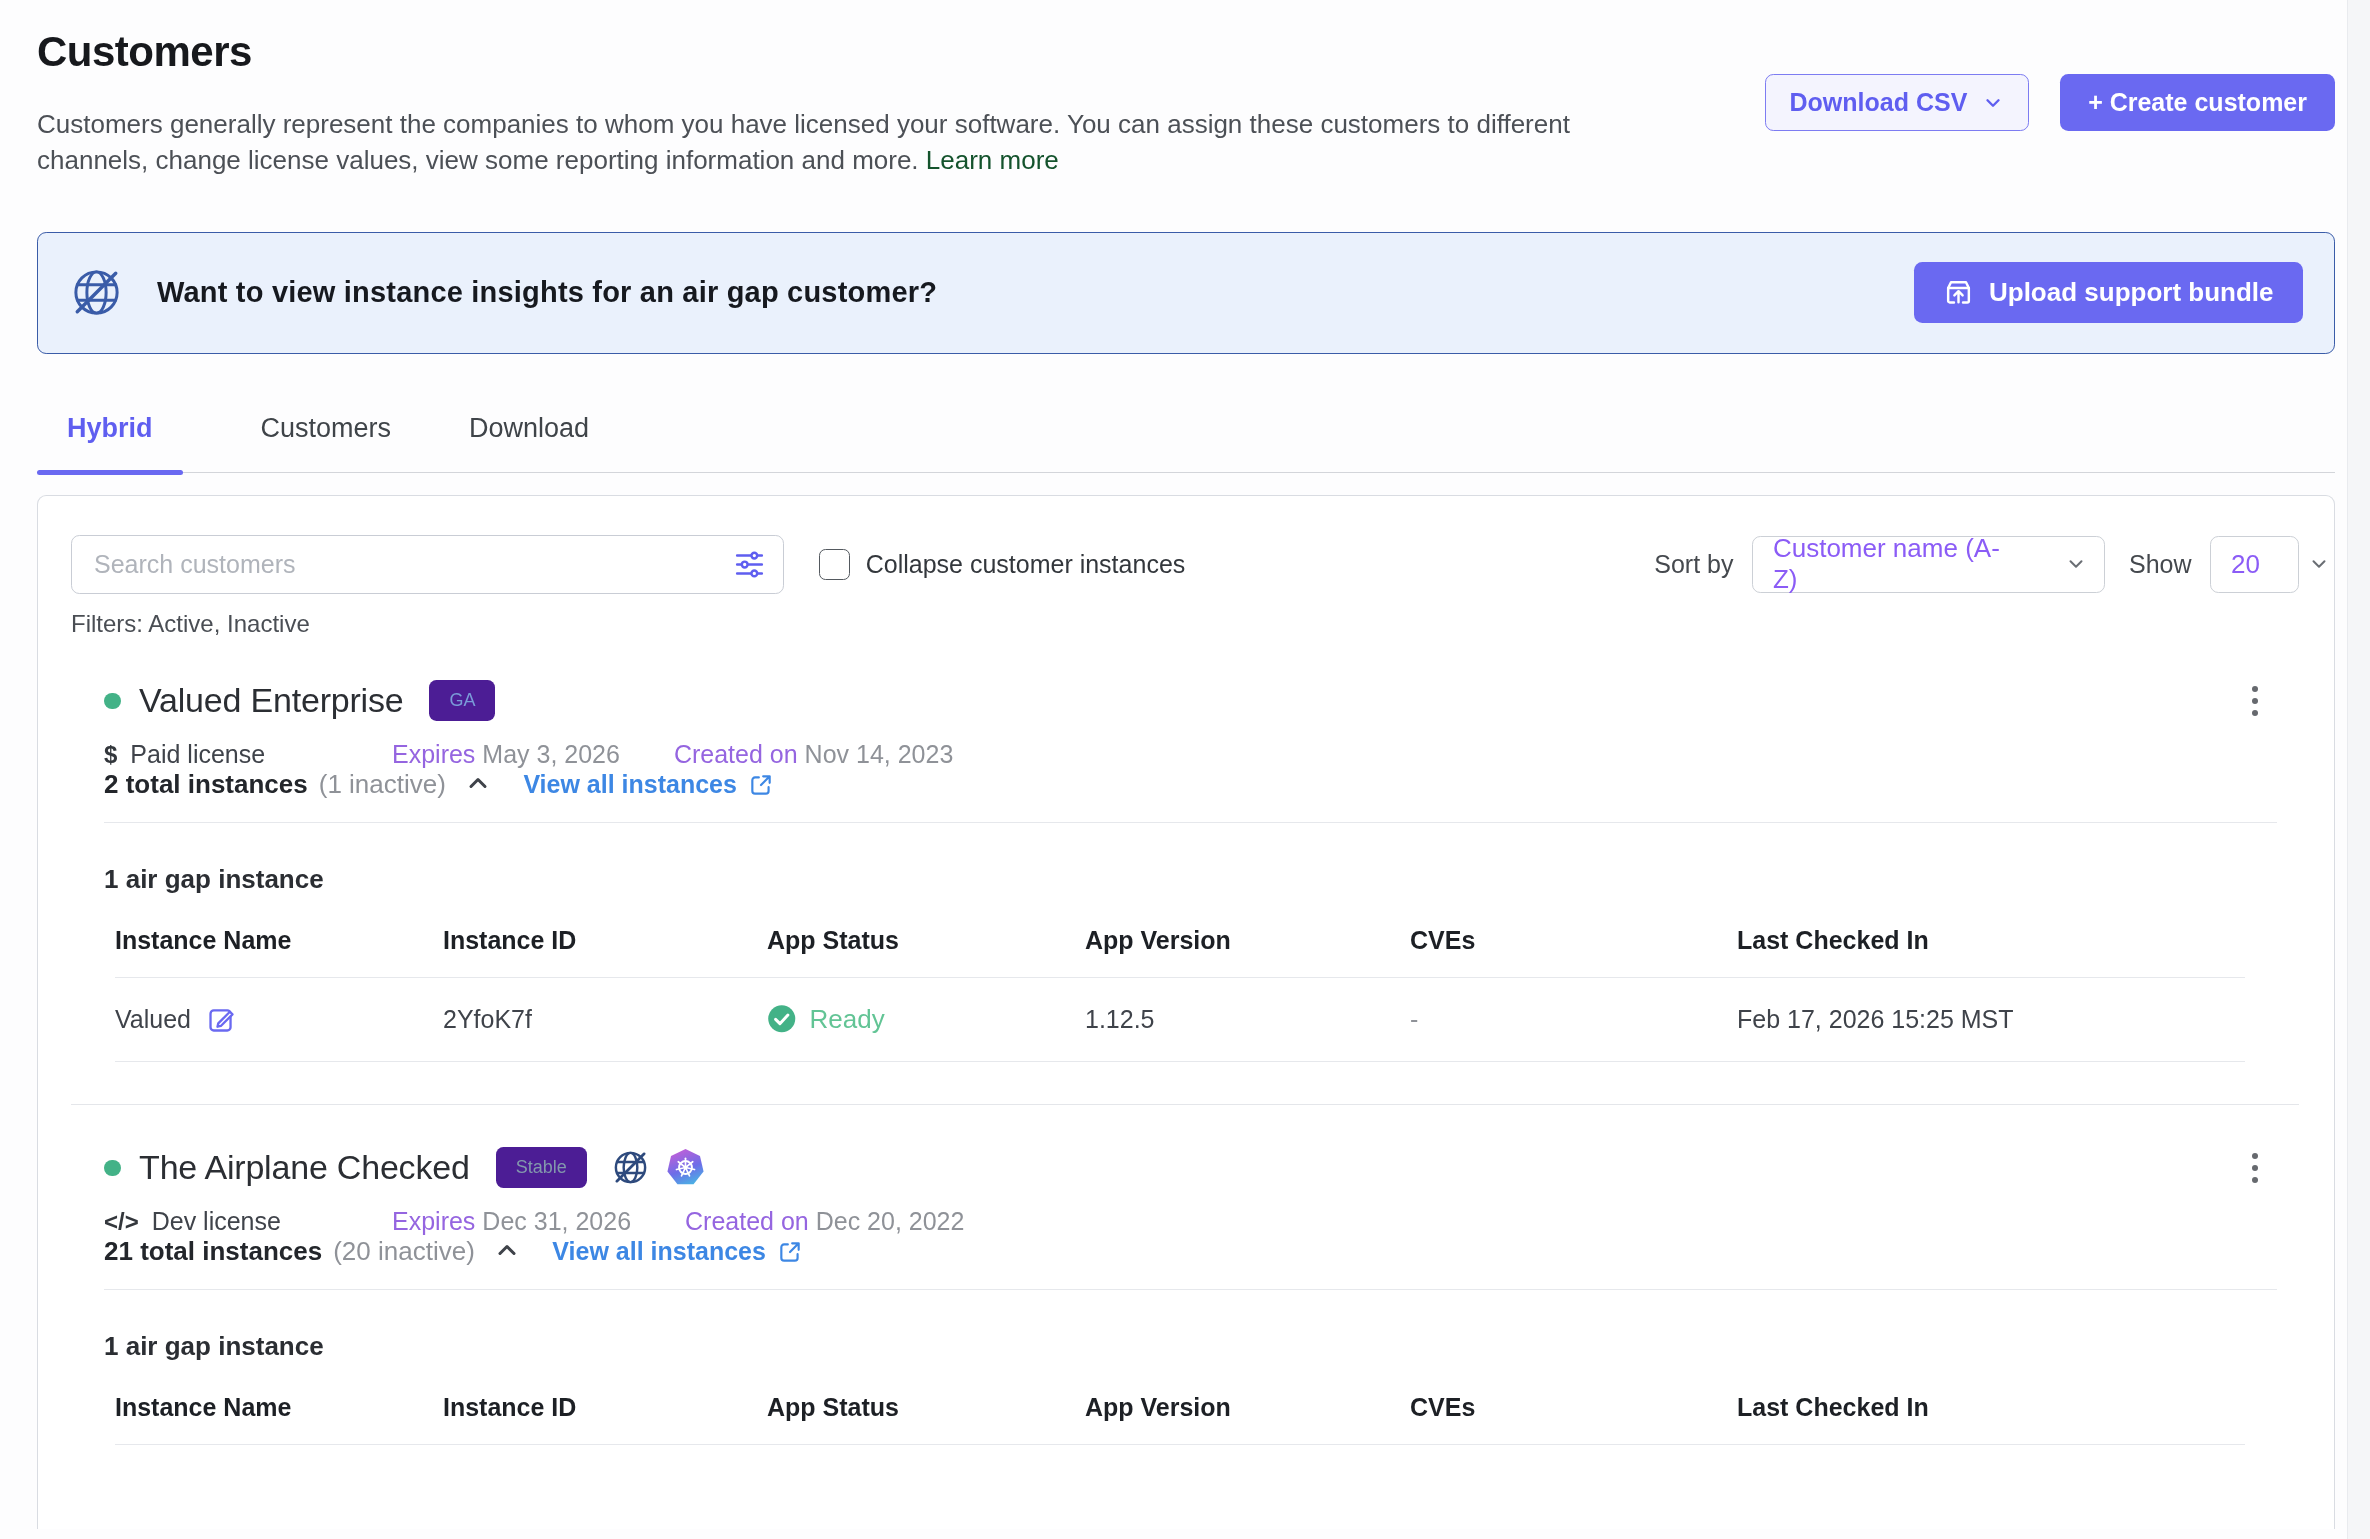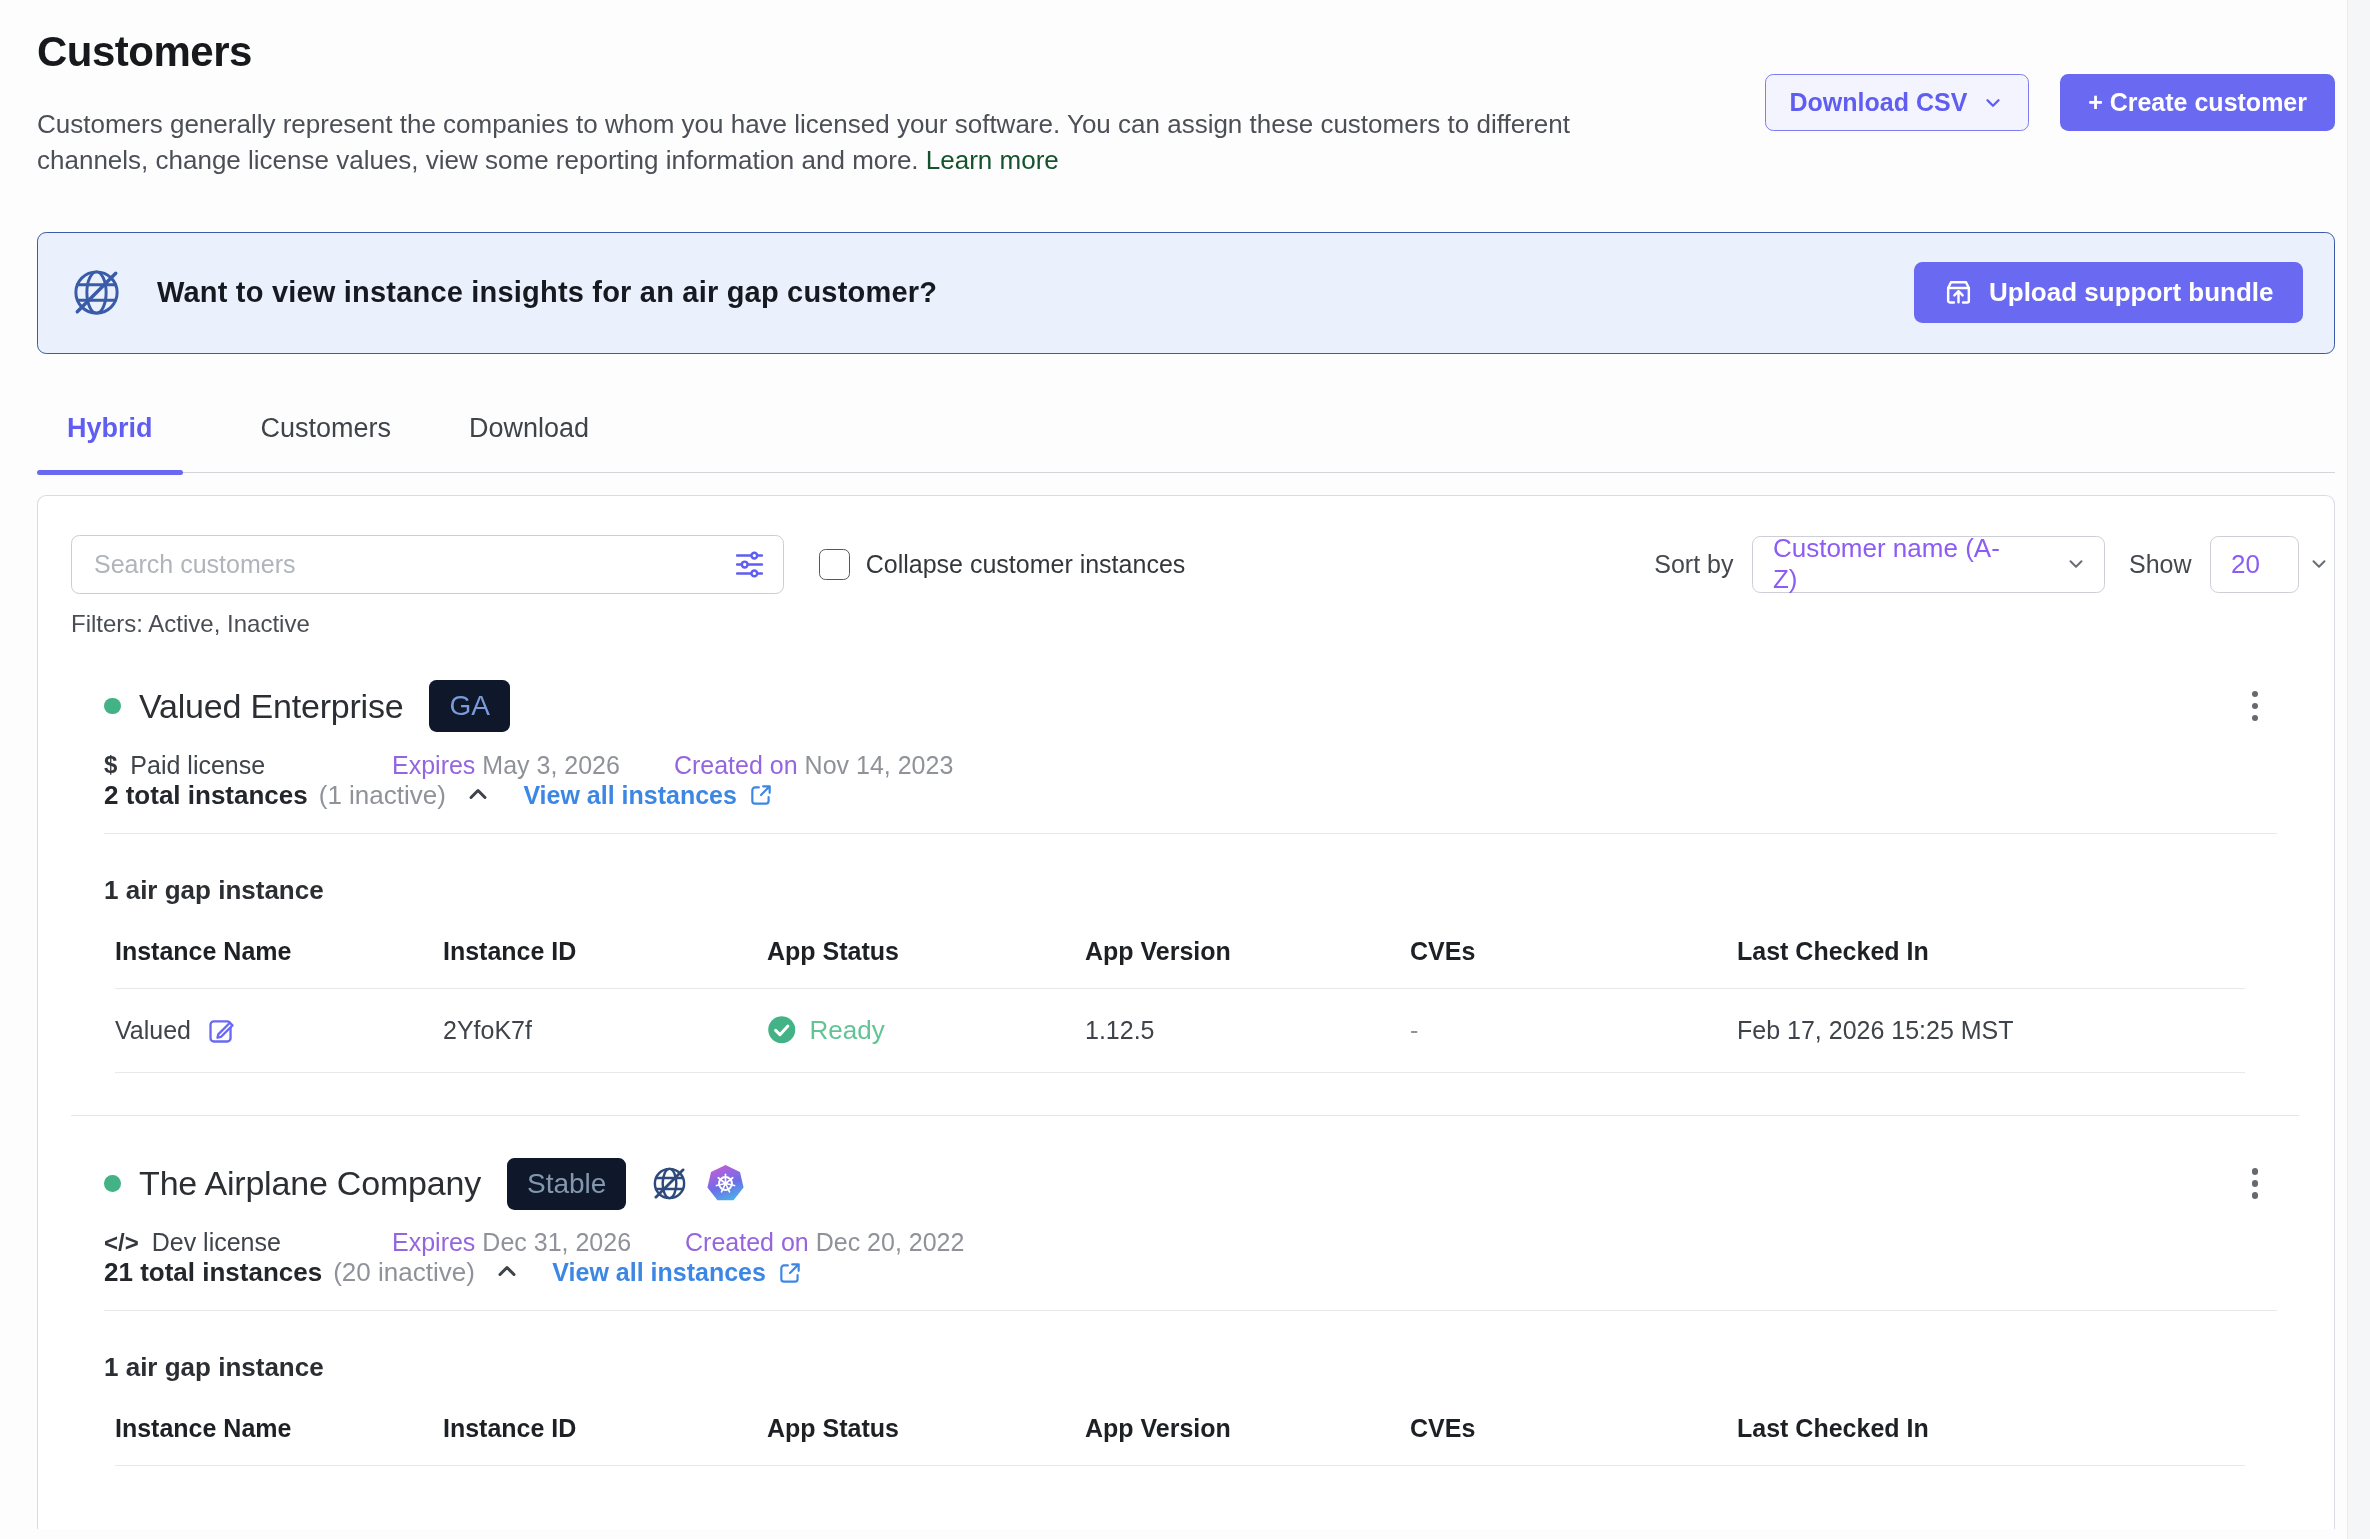--- a/index.html
+++ b/index.html
@@ -66,21 +66,21 @@
   .show-label{ margin-left:24px; }
   .chev{ width:22px; height:22px; flex-shrink:0; }
 
   .filters-line{ margin-top:16.6px; font-size:24px; color:#4a4e54; }
 
   
   .customer{ margin-left:33px; margin-right:16.6px; }
   .cust-header{ display:flex; align-items:center; margin-top:42px; }
   .dot{ width:16.6px; height:16.6px; border-radius:50%; background:#43b287; margin-right:18.5px; flex-shrink:0; }
   .cust-name{ font-size:34px; font-weight:normal; color:#2b2e33; letter-spacing:-0.2px; }
-  .badge{ margin-left:26px; background:#0f172a; border-radius:7.4px; padding:10px 20px; font-size:28px; }
+  .badge{ margin-left:26px; background:#4c1d95; border-radius:7.4px; padding:10px 20px; font-size:18px; }
   .badge-blue{ color:#7a9bd8; }
   .badge-muted{ color:#8398ad; }
   .cust-icons{ display:flex; align-items:center; gap:16.6px; margin-left:24px; }
   .cust-globe{ width:39px; height:39px; }
   .k8s-icon{ width:39px; height:39px; }
   .kebab{ margin-left:auto; margin-right:18.5px; display:flex; flex-direction:column; gap:5.5px;
     cursor:pointer; padding:5.5px; }
   .kebab span{ width:6.5px; height:6.5px; border-radius:50%; background:#66696e; }
 
   .meta-row{ display:flex; align-items:center; margin-top:18.5px; font-size:25px; }
@@ -279,21 +279,21 @@
           <div>Feb 17, 2026 15:25 MST</div>
         </div>
       </div>
     </div>
 
     <hr class="customer-sep">
 
     <div class="customer">
       <div class="cust-header">
         <span class="dot"></span>
-        <span class="cust-name">The Airplane Company</span>
+        <span class="cust-name">The Airplane Checked</span>
         <span class="badge badge-muted">Stable</span>
         <div class="cust-icons">
           <svg class="cust-globe" viewBox="0 0 24 24" fill="none" stroke="#2e4a7d" stroke-width="1.5" stroke-linecap="round">
             <circle cx="12" cy="12" r="9"></circle>
             <ellipse cx="12" cy="12" rx="4.2" ry="9"></ellipse>
             <path d="M3.7 8.6h16.6M3.7 15.4h16.6"></path>
             <path d="M3.6 20.4 20.4 3.6" stroke-width="1.7"></path>
           </svg>
           <svg class="k8s-icon" viewBox="0 0 40 40">
             <defs>

